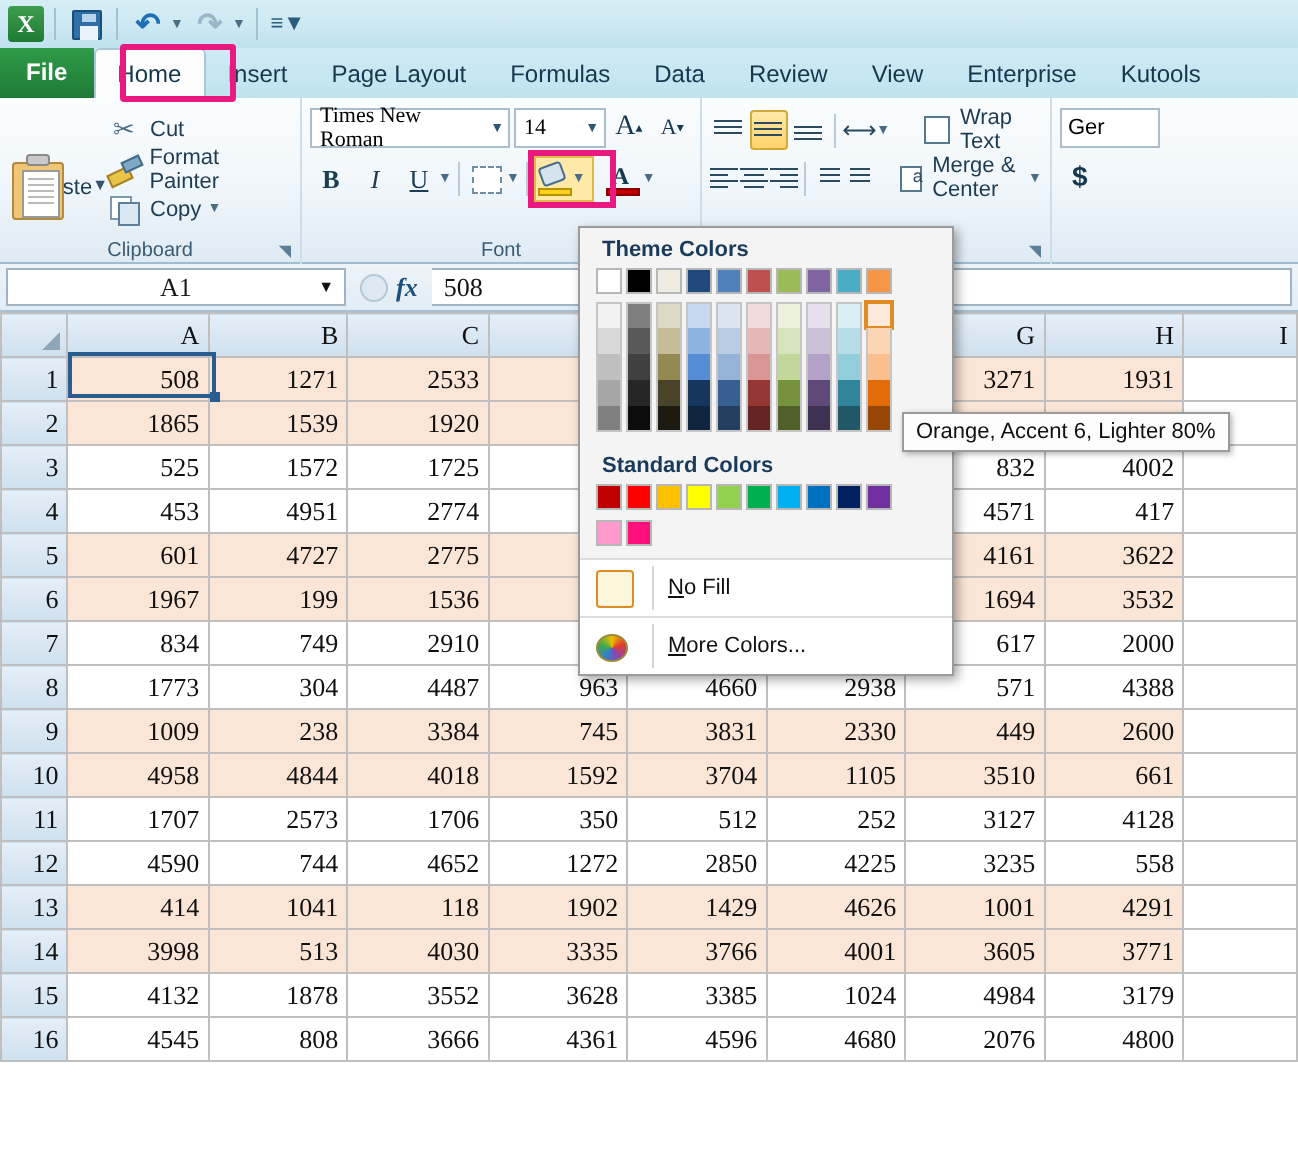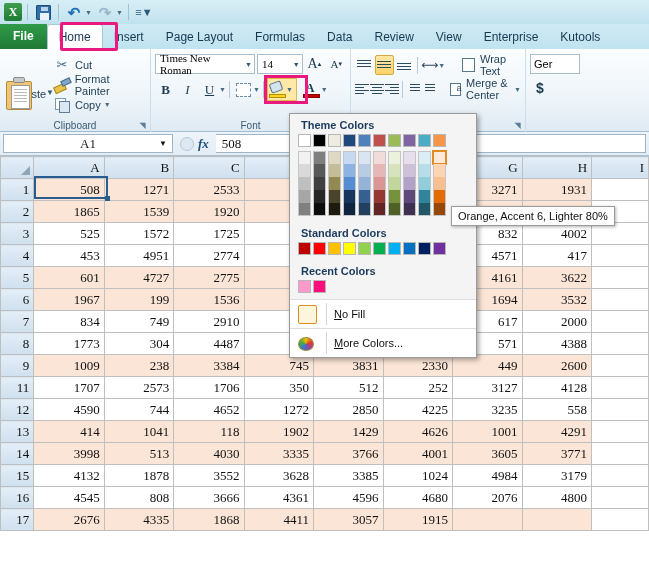--- a/index.html
+++ b/index.html
@@ -592,20 +592,32 @@
           <td class="peach">238</td>
           <td class="peach">3384</td>
           <td class="peach">745</td>
           <td class="peach">3831</td>
           <td class="peach">2330</td>
           <td class="peach">449</td>
           <td class="peach">2600</td>
           <td class="plain"></td>
         </tr>
         <tr>
+          <th class="rowhdr">10</th>
+          <td class="peach">4958</td>
+          <td class="peach">4844</td>
+          <td class="peach">4018</td>
+          <td class="peach">1592</td>
+          <td class="peach">3704</td>
+          <td class="peach">1105</td>
+          <td class="peach">3510</td>
+          <td class="peach">661</td>
+          <td class="plain"></td>
+        </tr>
+        <tr>
           <th class="rowhdr">11</th>
           <td class="plain">1707</td>
           <td class="plain">2573</td>
           <td class="plain">1706</td>
           <td class="plain">350</td>
           <td class="plain">512</td>
           <td class="plain">252</td>
           <td class="plain">3127</td>
           <td class="plain">4128</td>
           <td class="plain"></td>
@@ -661,32 +673,20 @@
         <tr>
           <th class="rowhdr">16</th>
           <td class="plain">4545</td>
           <td class="plain">808</td>
           <td class="plain">3666</td>
           <td class="plain">4361</td>
           <td class="plain">4596</td>
           <td class="plain">4680</td>
           <td class="plain">2076</td>
           <td class="plain">4800</td>
-          <td class="plain"></td>
-        </tr>
-        <tr>
-          <th class="rowhdr">17</th>
-          <td class="peach">2676</td>
-          <td class="peach">4335</td>
-          <td class="peach">1868</td>
-          <td class="peach">4411</td>
-          <td class="peach">3057</td>
-          <td class="peach">1915</td>
-          <td class="peach"></td>
-          <td class="peach"></td>
           <td class="plain"></td>
         </tr>
       </tbody>
   </table>
   <div class="selbox" style="left:34px;top:20px;width:74px;height:23px;"></div>
   <div class="selhandle" style="left:105px;top:40px;"></div>
 </div>
 
 <div class="colordd">
   <div class="dd-head">Theme Colors</div>
@@ -789,21 +789,20 @@
       <div class="sw" style="background: rgb(255, 0, 0);"></div>
       <div class="sw" style="background: rgb(255, 192, 0);"></div>
       <div class="sw" style="background: rgb(255, 255, 0);"></div>
       <div class="sw" style="background: rgb(146, 208, 80);"></div>
       <div class="sw" style="background: rgb(0, 176, 80);"></div>
       <div class="sw" style="background: rgb(0, 176, 240);"></div>
       <div class="sw" style="background: rgb(0, 112, 192);"></div>
       <div class="sw" style="background: rgb(0, 32, 96);"></div>
       <div class="sw" style="background: rgb(112, 48, 160);"></div>
     </div>
-  <div class="dd-head">Recent Colors</div>
   <div class="rec-grid" id="rec-grid">
       <div class="sw" style="background: rgb(255, 153, 204);"></div>
       <div class="sw" style="background: rgb(255, 15, 123);"></div>
     </div>
   <div class="dd-item">
     <span class="nofill-ico"></span>
     <span class="dd-sep-line"></span>
     <span class="dd-lbl"><u>N</u><span>o Fill</span></span>
   </div>
   <div class="dd-item">

